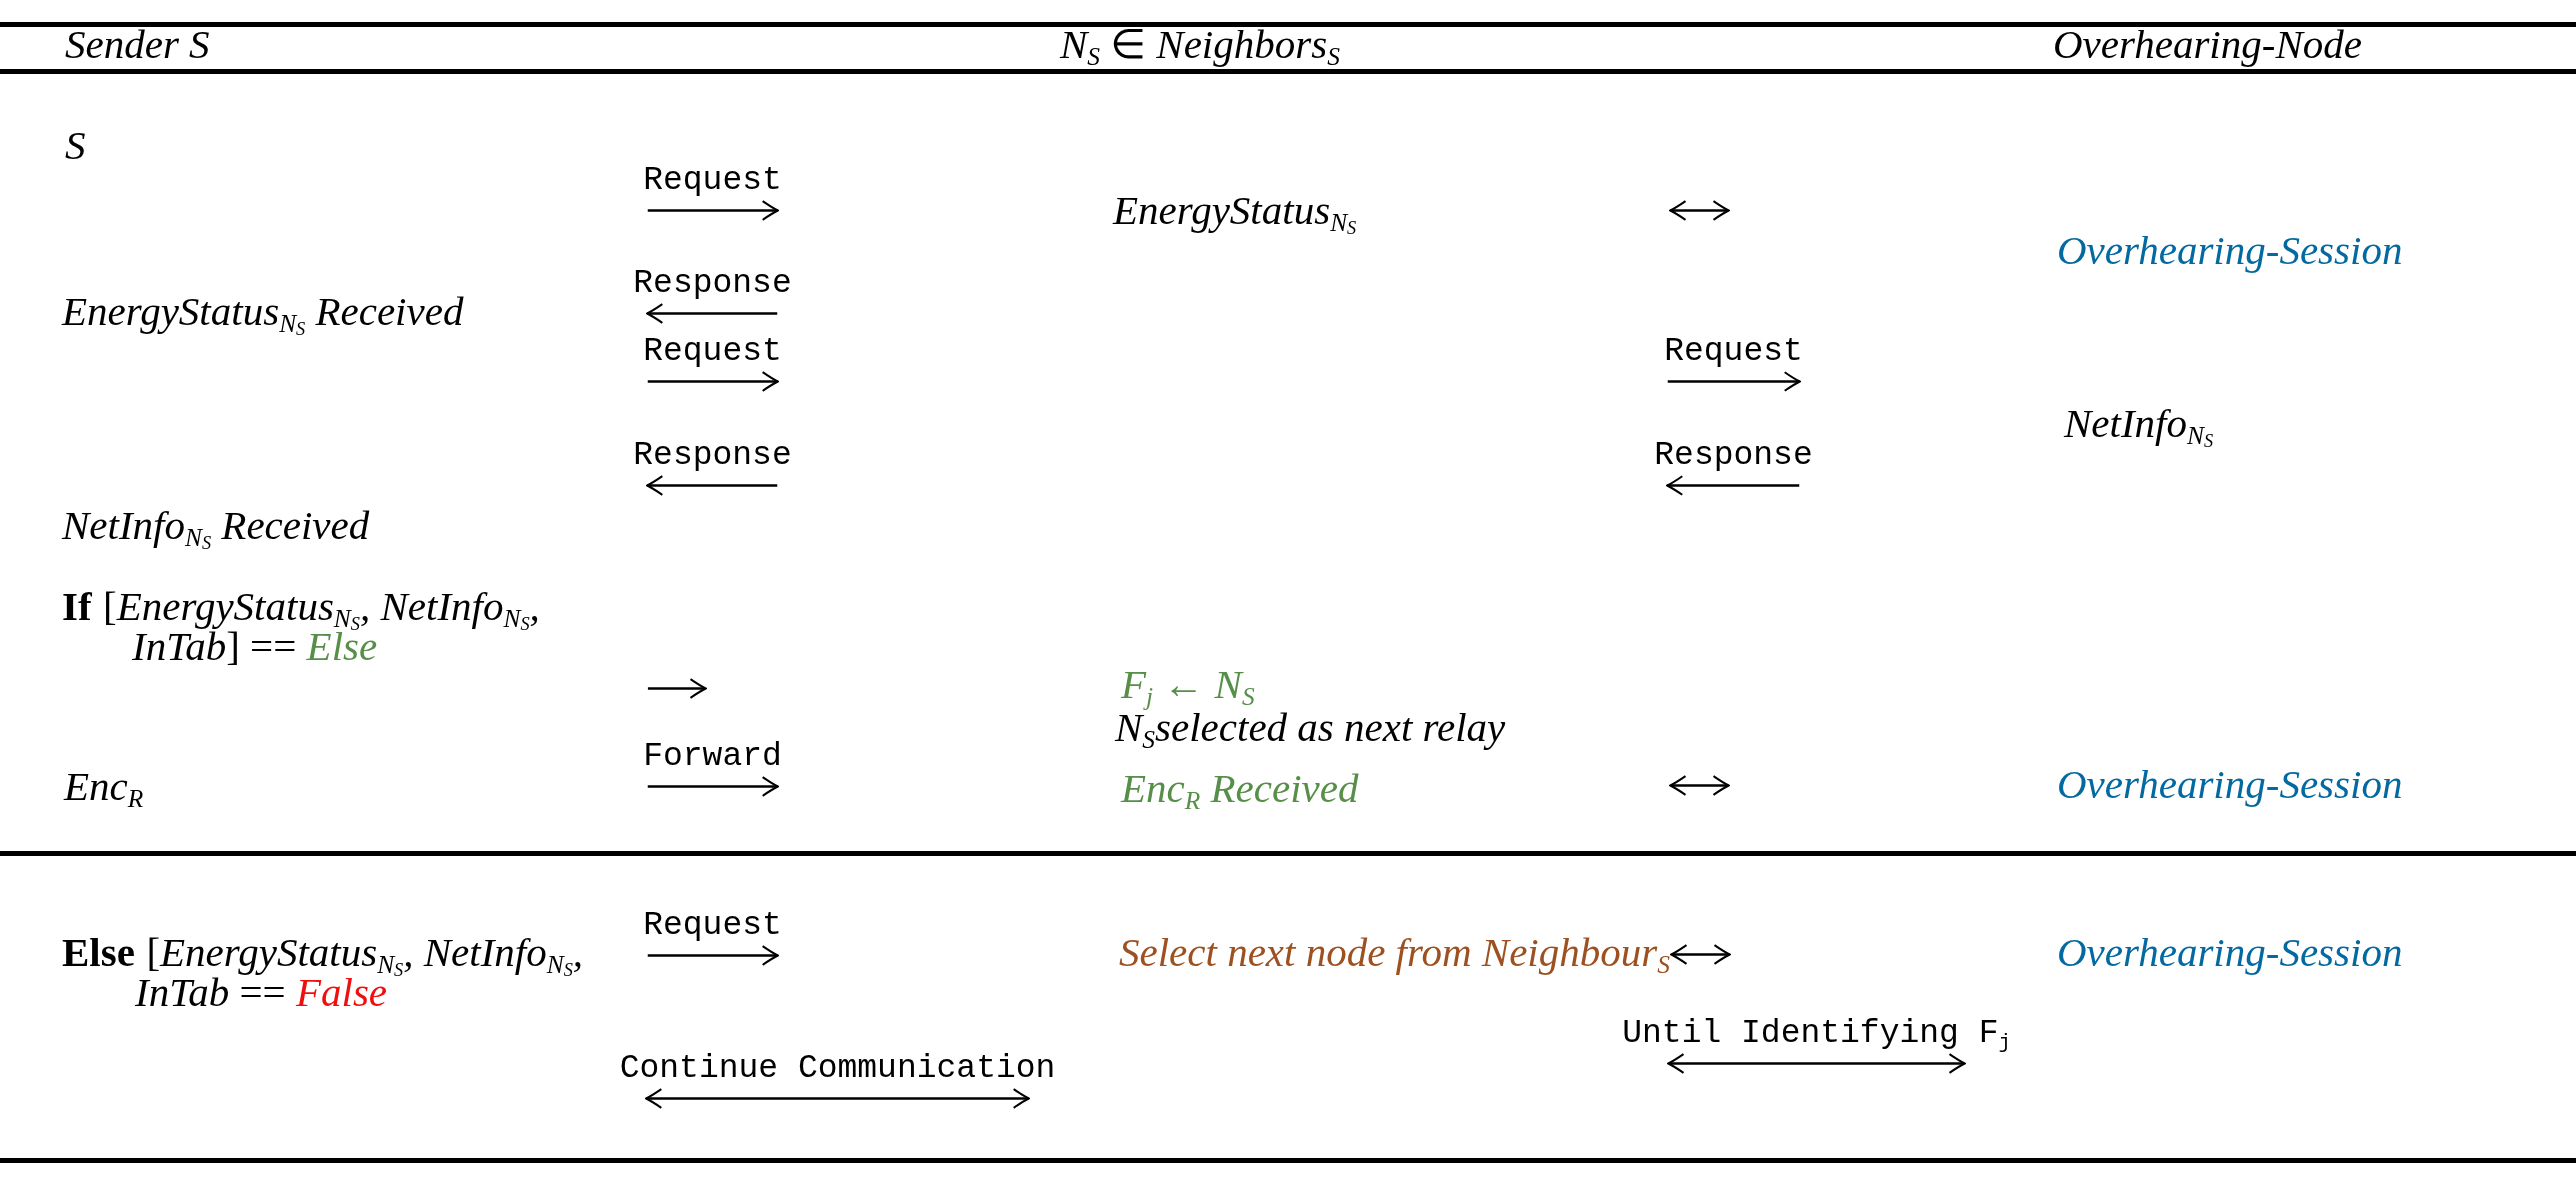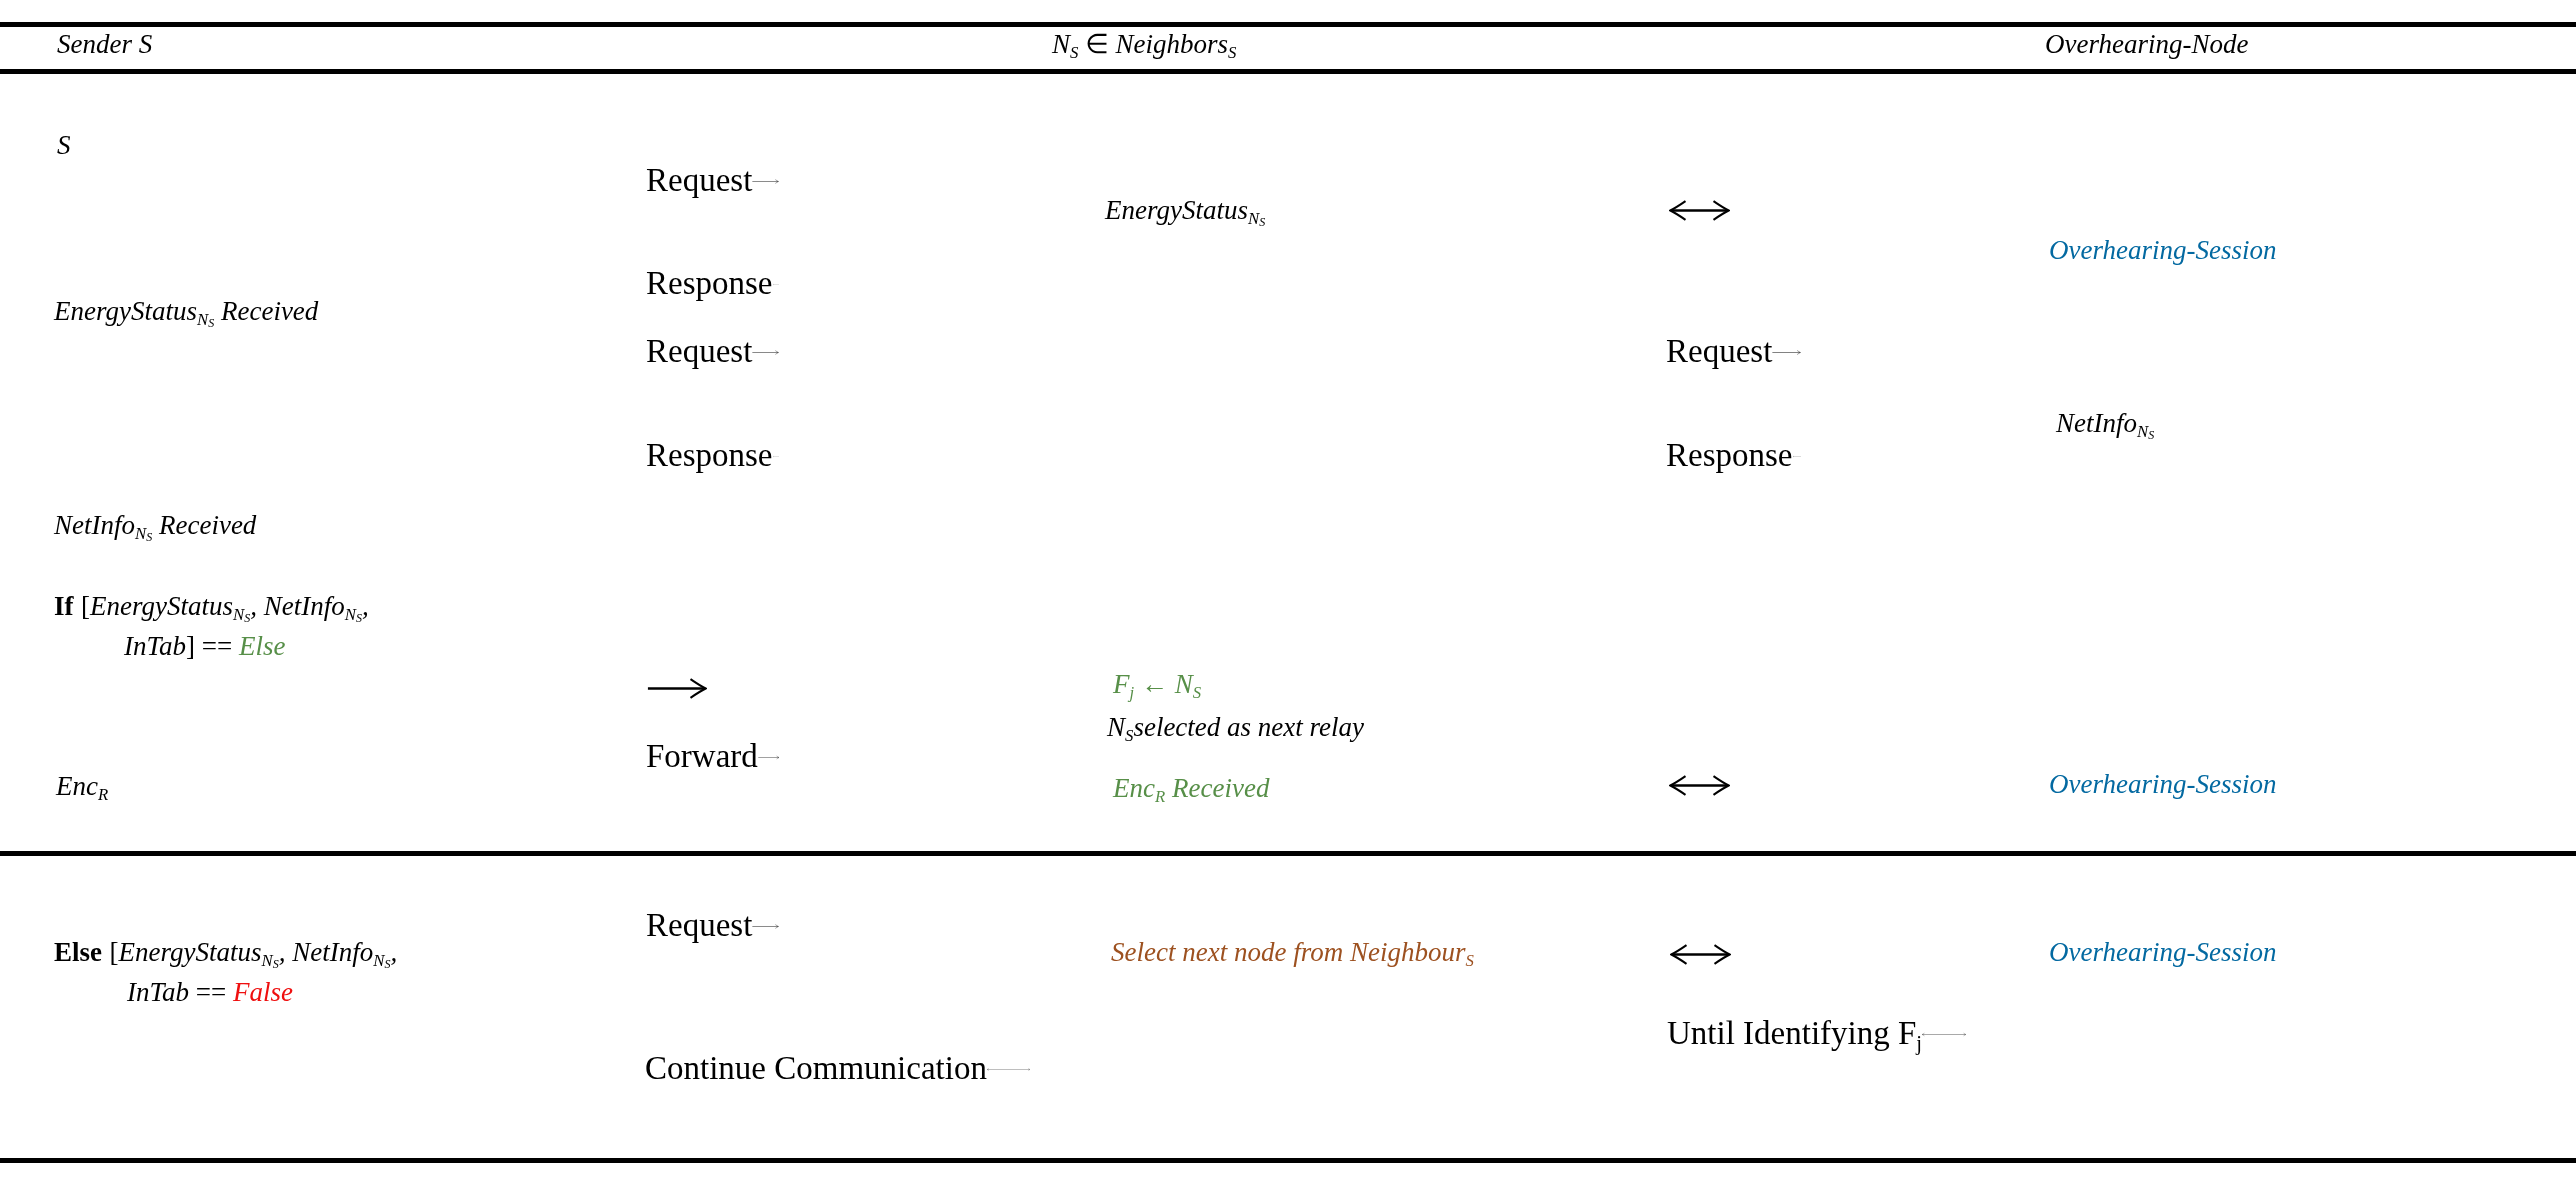--- a/index.html
+++ b/index.html
@@ -1,29 +1,29 @@
 <!DOCTYPE html>
 <html style="font-size:9.3px"><head>
 <meta charset="utf-8">
 <style>
   html,body{margin:0;padding:0;background:#ffffff;}
   #canvas{position:relative;width:2576px;height:1177px;background:#ffffff;overflow:hidden;
           font-family:"Liberation Serif", serif;color:#000;}
   .rule{position:absolute;left:0;width:2576px;height:4.7px;background:#000;}
-  .txt{position:absolute;font-size:27px;line-height:37px;white-space:nowrap;}
+  .txt{position:absolute;font-size:41px;line-height:37px;white-space:nowrap;margin-left:8px;}
   .it{font-style:italic;}
   .rm{font-style:normal;}
   .kw{font-weight:bold;font-style:normal;margin-right:0.28em;text-align:right;}
   sub{font-size:0.62em;line-height:0;vertical-align:-0.28em;}
   sub sub{font-size:0.72em;vertical-align:-0.18em;}
   .green{color:#578f48;}
   .blue{color:#0369a1;}
   .red{color:#ef0f0f;}
   .brown{color:#9d5120;}
-  .larrow{position:absolute;display:flex;flex-direction:row;align-items:center;}
+  .larrow{position:absolute;display:flex;flex-direction:column;align-items:center;font-family:Liberation Mono, monospace;}
   .larrow .lab{font-size:33px;line-height:35px;white-space:nowrap;font-style:normal;}
   .arrow-svg{display:block;margin-top:2.3px;}
   .plain-arrow{position:absolute;}
 </style>
 </head>
 <body>
 
 <div id="canvas">
 
   <div class="rule" style="top:22px"></div>

